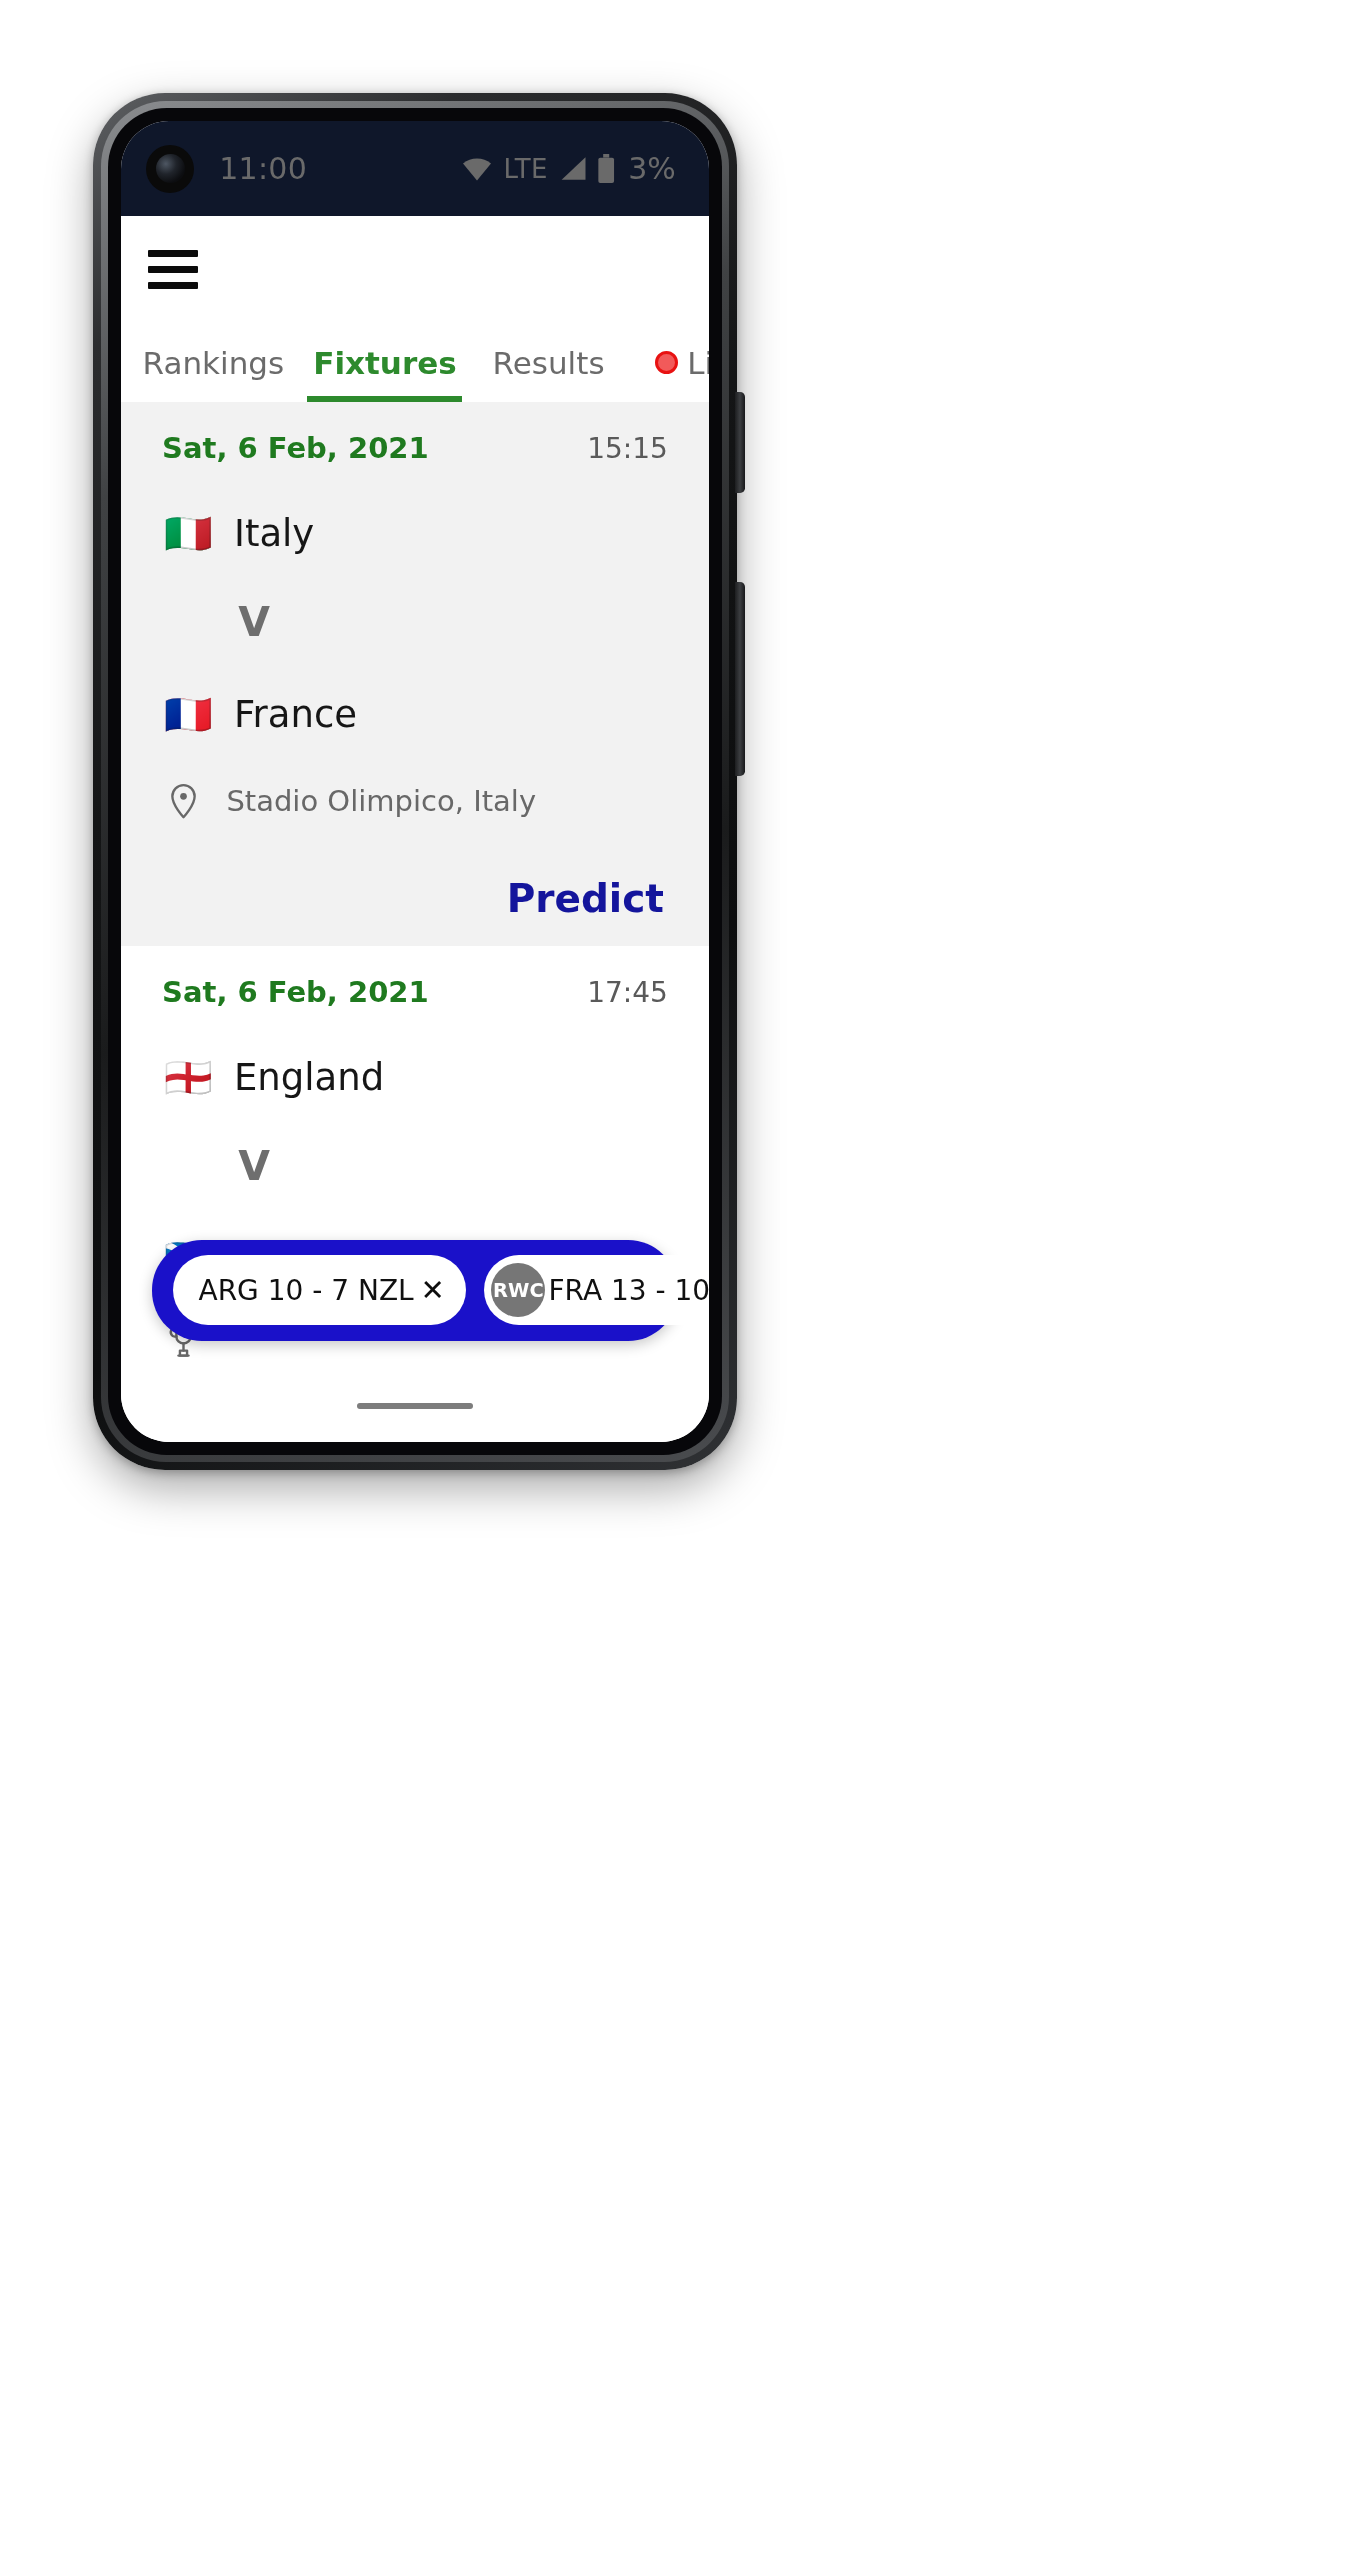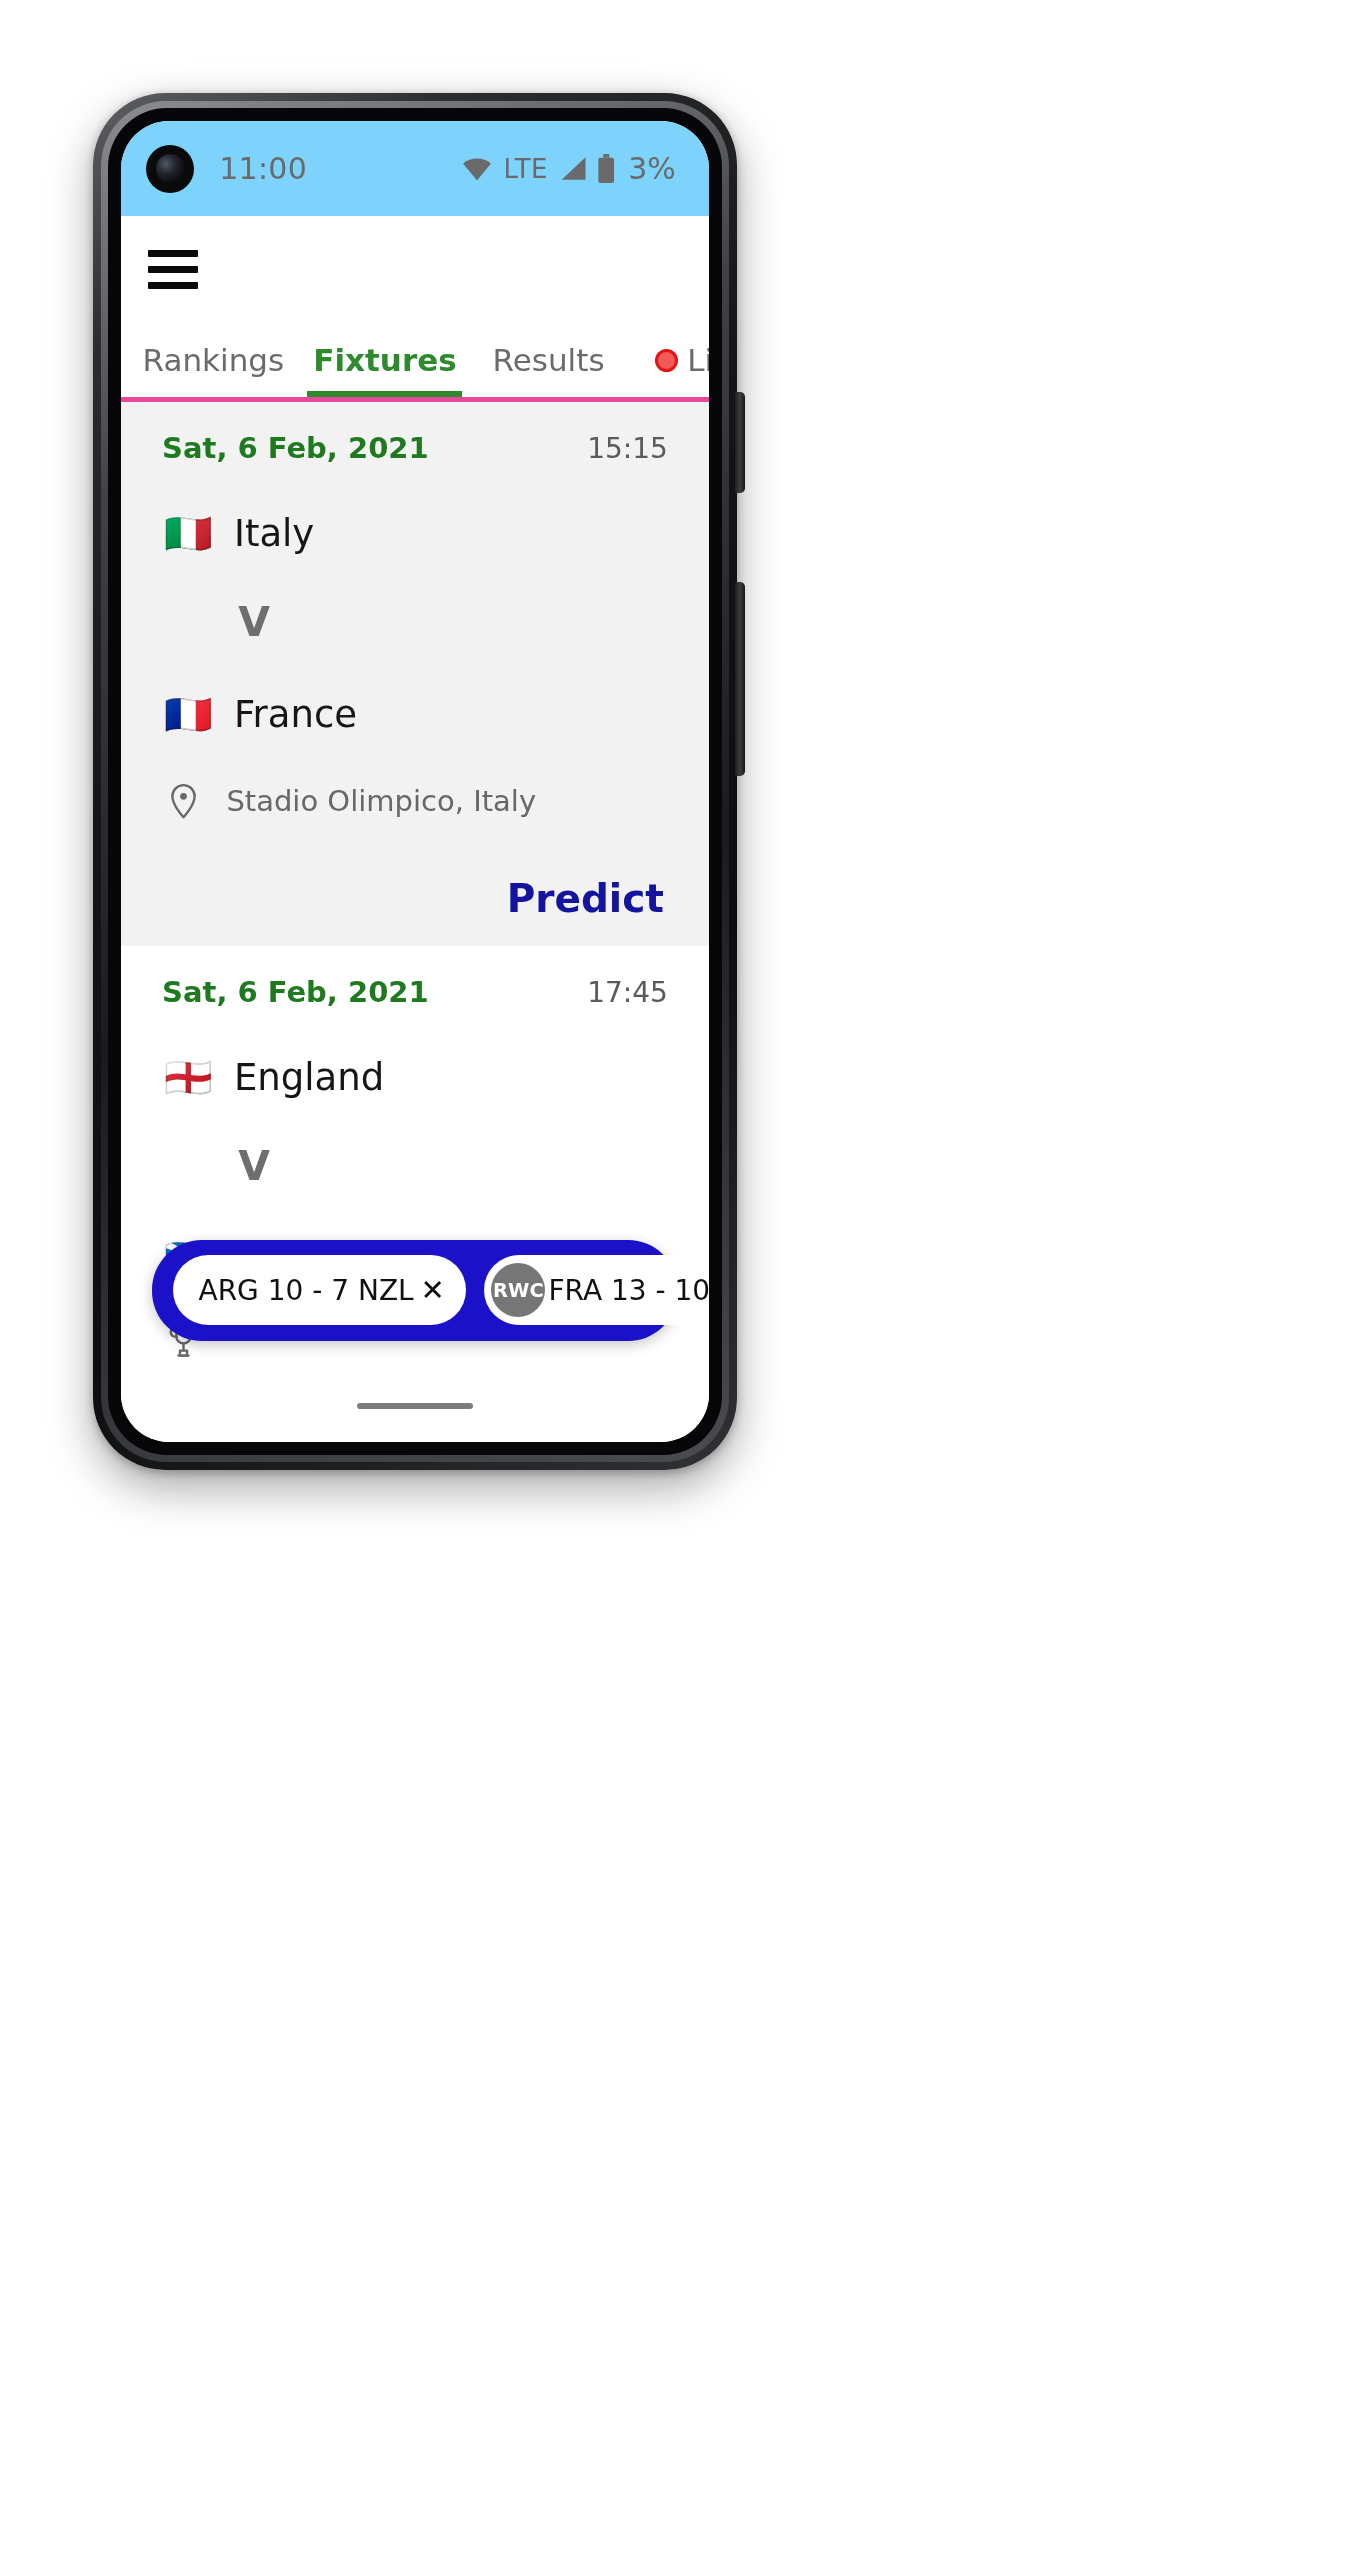--- a/index.html
+++ b/index.html
@@ -72,21 +72,21 @@
 
   
   .status-bar {
     position: absolute;
     left: 0; top: 0;
     width: 100%;
     height: 95px;
     display: flex;
     align-items: center;
     padding: 0 33px 0 25px;
-    background: #7dd3fc;
+    background: #0f172a;
   }
   .camera-dot {
     width: 48px; height: 48px;
     border-radius: 50%;
     background: #0a0a0a;
     position: relative;
     flex: 0 0 auto;
   }
   .camera-dot::after {
     content: "";
@@ -151,21 +151,21 @@
 
   
   .tabs {
     position: absolute;
     left: 0; top: 202px;
     width: 100%;
     height: 80px;
     display: flex;
     align-items: flex-end;
     background: #ffffff;
-    border-bottom: 6px solid #ec4899;
+    border-bottom: 1px solid #ec4899;
   }
   .tab {
     position: relative;
     height: 100%;
     display: flex;
     align-items: center;
     justify-content: center;
     gap: 9.7px;
     font-size: 31px;
     color: #6b6b6b;

